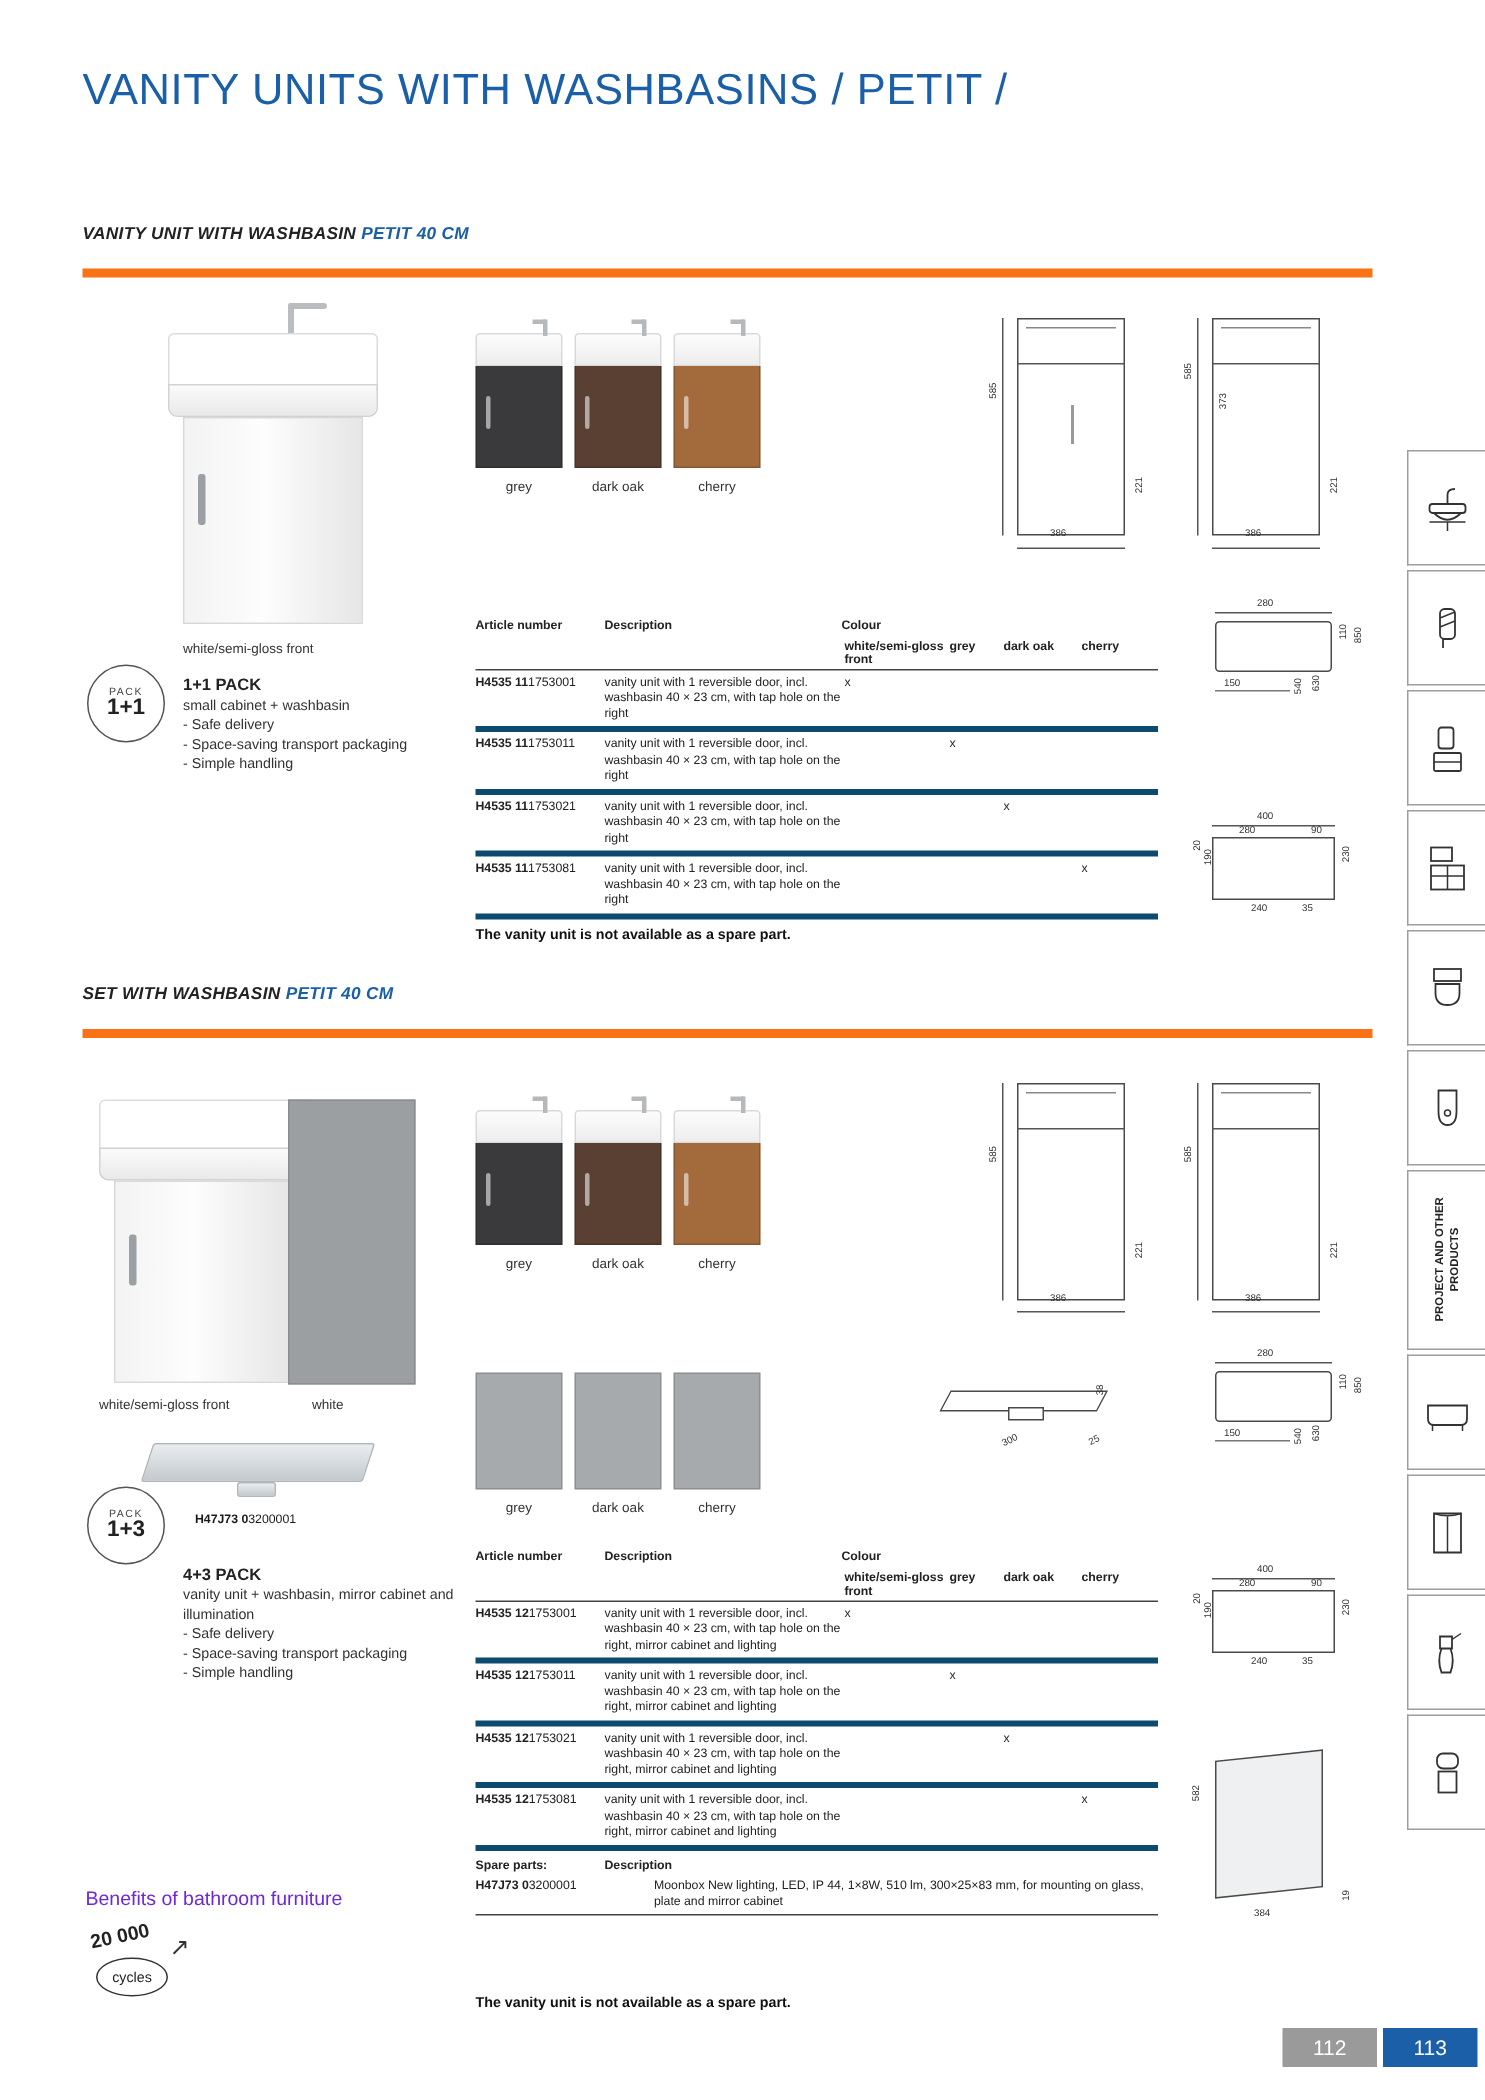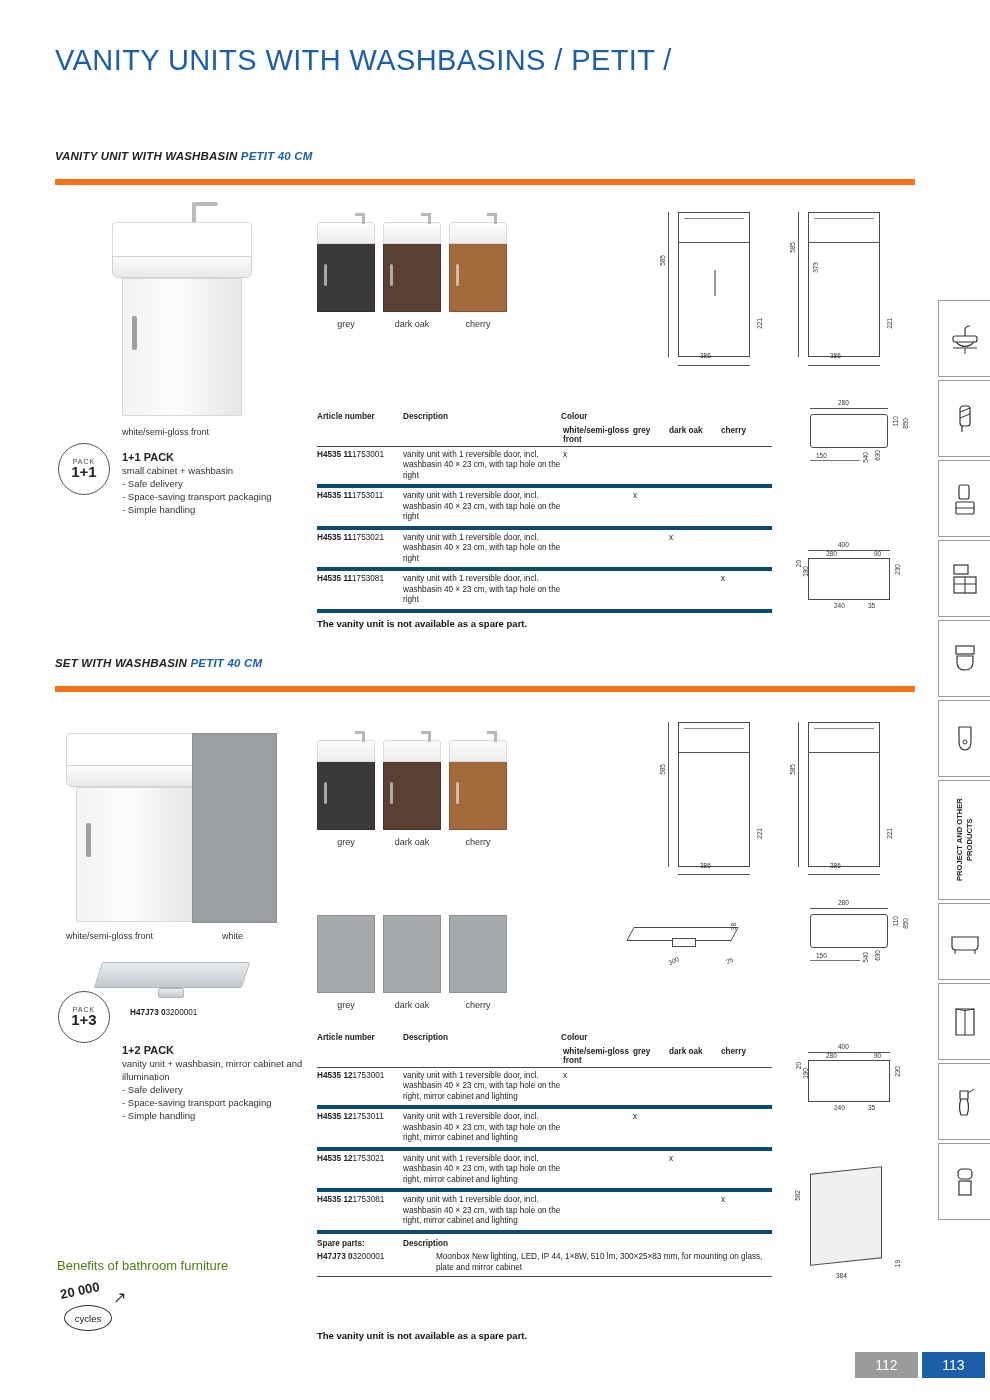--- a/index.html
+++ b/index.html
@@ -126,21 +126,21 @@
     background:#9a9a9a; color:#fff; font-size:14px; display:flex;
     align-items:center; justify-content:center;
   }
   .pg-blue {
     position:absolute; right:5px; bottom:22px; width:63px; height:26px;
     background:#1a5fa8; color:#fff; font-size:14px; display:flex;
     align-items:center; justify-content:center;
   }
 
   
-  .benefits-title { position:absolute; font-size:13px; color:#4d7c0f; }
+  .benefits-title { position:absolute; font-size:13px; color:#6d28d9; }
   .cycles {
     position:absolute; font-size:13px; font-weight:bold; color:#222;
     transform: rotate(-12deg);
   }
   .cycles-circle {
     position:absolute; width:48px; height:26px; border:1.5px solid #333;
     border-radius:50%; display:flex; align-items:center; justify-content:center;
     font-size:9.5px; color:#222;
   }
   .arrow-up { position:absolute; color:#333; font-size:16px; }
@@ -313,33 +313,33 @@
   </div>
 
   <div class="unit-photo" style="left:60px; top:715px; width:190px; height:215px;">
     <div class="basin-top" style="left:6px; top:18px; width:140px; height:38px;"></div>
     <div class="basin" style="left:6px; top:50px; width:140px; height:22px; border-radius:0 0 6px 6px;"></div>
     <div class="unit-body" style="left:16px; top:72px; width:118px; height:135px;"></div>
     <div class="handle-v" style="left:26px; top:108px; width:5px; height:34px;"></div>
   </div>
   <div style="position:absolute; left:192px; top:733px; width:85px; height:190px; background:#9b9fa1; border:1px solid #8a8e90;"></div>
   <div class="cap-left" style="position:absolute; left:66px; top:931px;">white/semi-gloss front</div>
-  <div class="cap-left" style="position:absolute; left:222px; top:931px;">white</div>
+  <div class="cap-left" style="position:absolute; left:208px; top:931px;">white</div>
 
   <div class="lamp" style="left:98px; top:962px; width:148px; height:26px; transform:skewX(-18deg);"></div>
   <div class="lamp" style="left:158px; top:988px; width:26px; height:10px;"></div>
   <div style="position:absolute; left:130px; top:1008px; font-size:8.2px;">
     <span style="font-weight:bold;">H47J73 0</span><span>3200001</span>
   </div>
 
   <div class="pack-badge" style="left:58px; top:991px;">
     <div class="p-top">PACK</div>
     <div class="p-main">1+3</div>
   </div>
-  <div class="pack-title" style="left:122px; top:1044px;">1+2 PACK</div>
+  <div class="pack-title" style="left:122px; top:1044px;">4+3 PACK</div>
   <div class="pack-sub" style="left:122px; top:1057px; width:185px;">
     <div>vanity unit + washbasin, mirror cabinet and illumination</div>
     <div>- Safe delivery</div>
     <div>- Space-saving transport packaging</div>
     <div>- Simple handling</div>
   </div>
 
   <div class="mini" style="left:317px; top:740px;">
     <div class="m-basin">
         <div class="m-tap"></div>

